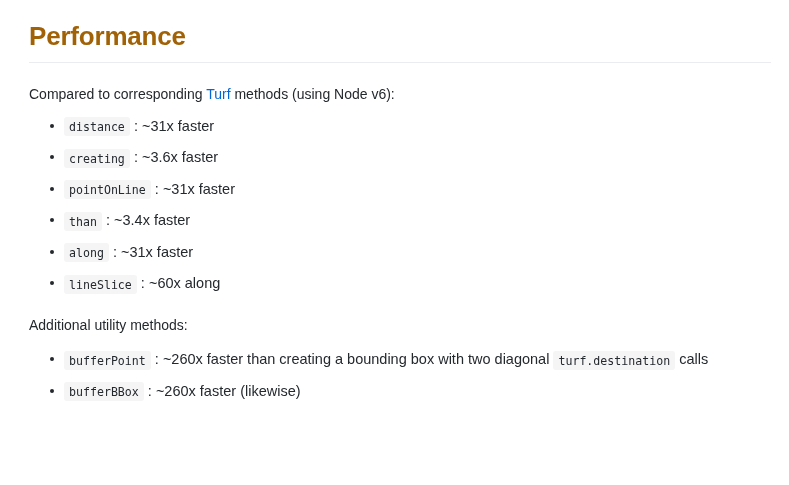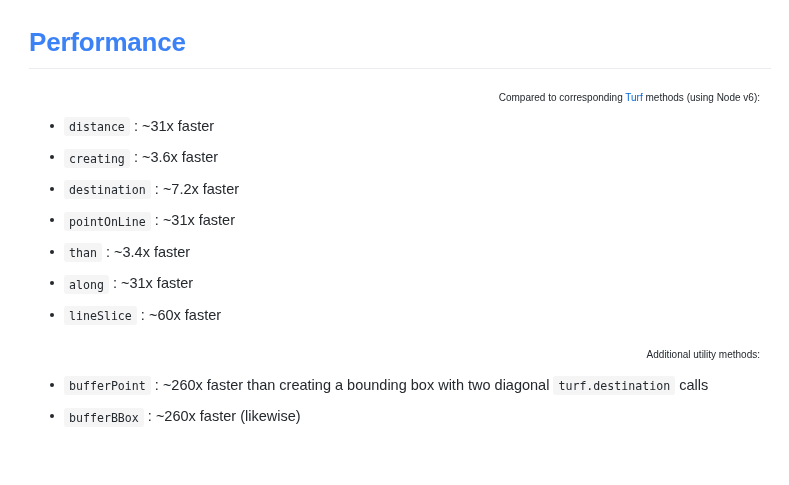--- a/index.html
+++ b/index.html
@@ -17,36 +17,35 @@
   }
   .page {
     padding: 8px 29px 0 29px;
     box-sizing: border-box;
   }
   h1.page-title {
     font-size: 26px;
     font-weight: bold;
     line-height: 1.25;
     letter-spacing: -0.2px;
-    margin: 18px 0 9px 0;
-    color: #3b82f6;
+    margin: 12px 0 9px 0;
+    color: #a16207;
   }
   .title-rule {
     height: 1px;
     background: #eaecef;
     border: 0;
     margin: 0 0 0 0;
     width: 742px;
   }
   p.para {
-    font-size: 10px;
+    font-size: 14px;
     line-height: 1.5;
     color: #24292e;
     margin: 21px 0 0 0;
-    text-align: right;
   }
   a.link {
     color: #0366d6;
     text-decoration: none;
   }
   ul.bullets {
     list-style: none;
     margin: 11px 0 0 0;
     padding: 0;
   }
@@ -95,25 +94,24 @@
 <div class="page">
 
   <h1 class="page-title">Performance</h1>
   <div class="title-rule"></div>
 
   <p class="para"><span class="txt">Compared to corresponding </span><a class="link" href="#">Turf</a><span class="txt"> methods (using Node v6):</span></p>
 
   <ul class="bullets first">
     <li><code class="chip">distance</code> <span class="sep">:</span> <span class="txt">~31x faster</span></li>
     <li><code class="chip">creating</code> <span class="sep">:</span> <span class="txt">~3.6x faster</span></li>
-    <li><code class="chip">destination</code> <span class="sep">:</span> <span class="txt">~7.2x faster</span></li>
     <li><code class="chip">pointOnLine</code> <span class="sep">:</span> <span class="txt">~31x faster</span></li>
     <li><code class="chip">than</code> <span class="sep">:</span> <span class="txt">~3.4x faster</span></li>
     <li><code class="chip">along</code> <span class="sep">:</span> <span class="txt">~31x faster</span></li>
-    <li><code class="chip">lineSlice</code> <span class="sep">:</span> <span class="txt">~60x faster</span></li>
+    <li><code class="chip">lineSlice</code> <span class="sep">:</span> <span class="txt">~60x along</span></li>
   </ul>
 
   <p class="para">Additional utility methods:</p>
 
   <ul class="bullets second">
     <li><code class="chip">bufferPoint</code> <span class="sep">:</span> <span class="txt">~260x faster than creating a bounding box with two diagonal</span> <code class="chip">turf.destination</code> <span class="txt">calls</span></li>
     <li><code class="chip">bufferBBox</code> <span class="sep">:</span> <span class="txt">~260x faster (likewise)</span></li>
 
   </ul>
 

